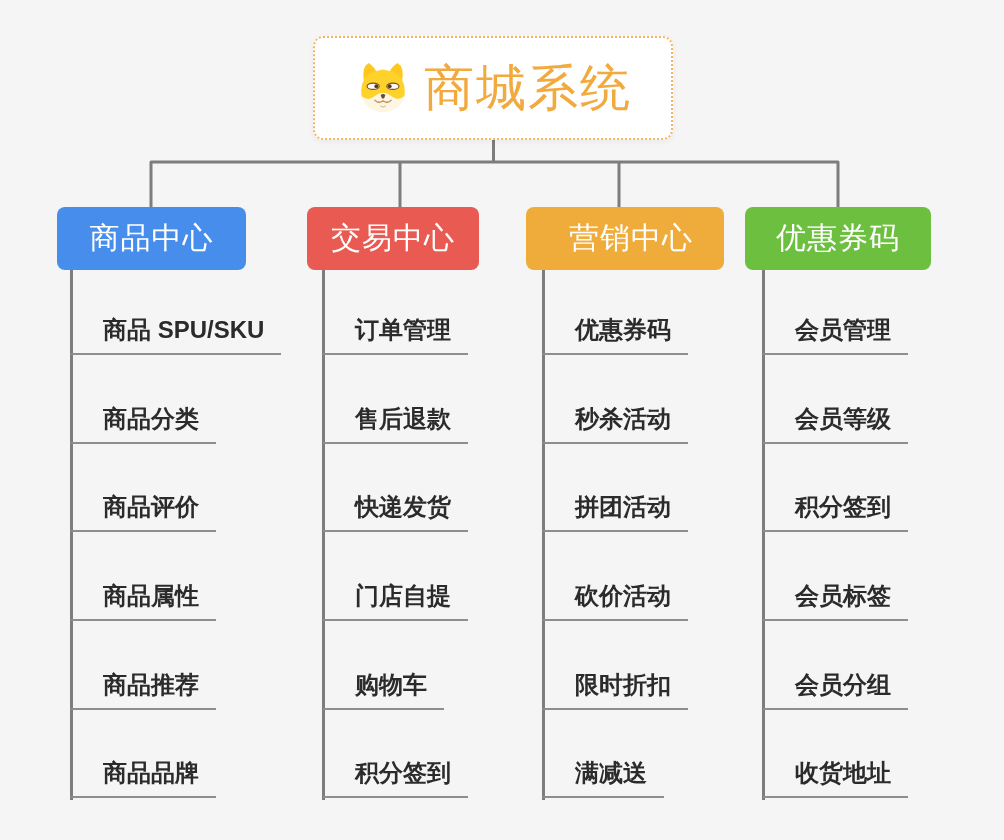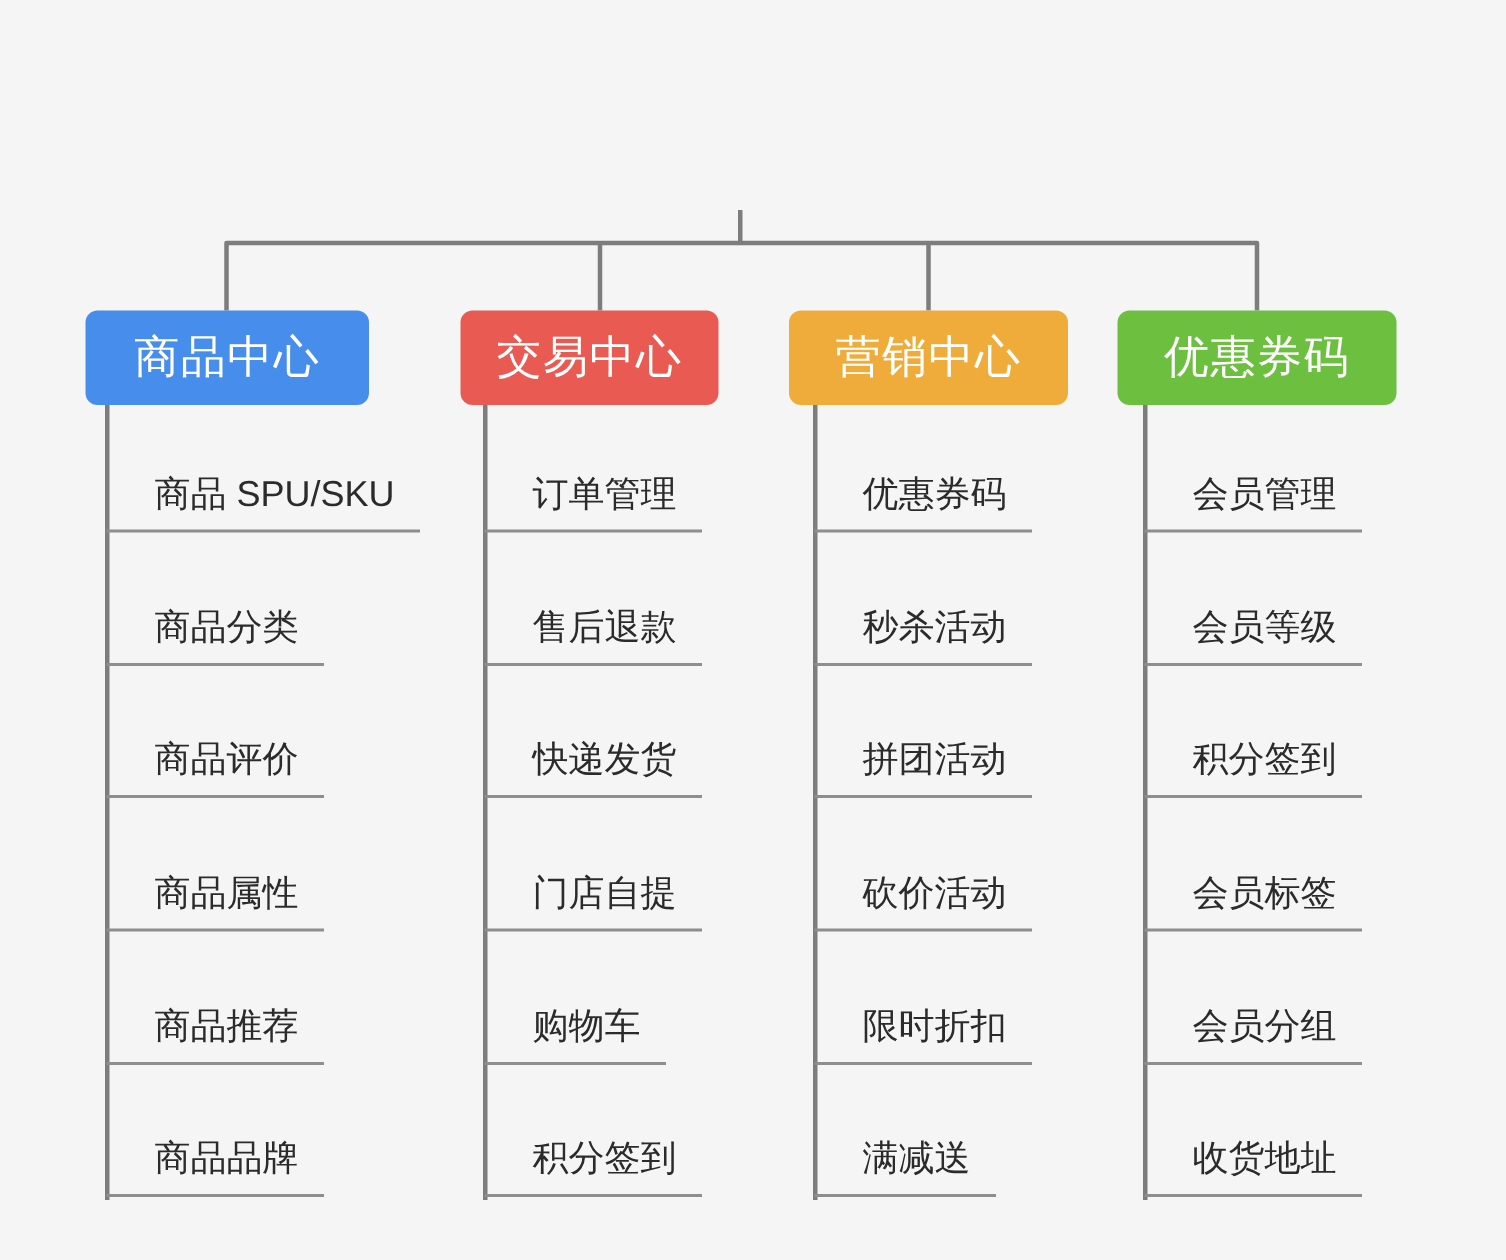--- a/index.html
+++ b/index.html
@@ -73,34 +73,51 @@
     position: absolute;
     height: 41px;
     box-sizing: border-box;
     line-height: 32px;
     padding: 0 17px 7px 32px;
     font-size: 24px;
     color: var(--item-text, #2B2B2B);
     border-bottom: 2px solid var(--underline, #8E8E8E);
     white-space: nowrap;
     cursor: pointer;
+    font-weight: bold;
   }
 </style>
 </head>
 <body>
 
 <div class="canvas" style="--bg: #F5F5F6; --connector: #7D7D7D; --underline: #8E8E8E; --item-text: #2B2B2B; --header-text: #FFFFFF; --title: #F2A93D; --root-border: #F0B565; --root-bg: #FFFFFF;">
 
   <svg class="connectors" viewBox="0 0 1004 840">
     <path d="M493.5,140 L493.5,162"></path>
     <path d="M151,207 L151,162 L838,162 L838,207"></path>
     <path d="M400,162 L400,207"></path>
     <path d="M619,162 L619,207"></path>
   </svg>
 
+  <div class="root-node">
+    <svg class="dog-icon" viewBox="0 0 100 96" aria-hidden="true">
+      <path d="M17,36 Q13,12 25,5 Q36,12 40,23 L22,38 Z" fill="#FFC81E"></path>
+      <path d="M83,36 Q87,12 75,5 Q64,12 60,23 L78,38 Z" fill="#FFC81E"></path>
+      <ellipse cx="50" cy="54" rx="38" ry="36" fill="#FDF6E4"></ellipse>
+      <path d="M13,62 Q8,22 50,16 Q92,22 87,62 Q76,72 64,62 Q56,55 50,57 Q44,55 36,62 Q24,72 13,62 Z" fill="#FFD22B"></path>
+      <ellipse cx="33" cy="45" rx="10.5" ry="5.5" fill="#FFFFFF" stroke="#7A4E1C" stroke-width="2"></ellipse>
+      <circle cx="38.5" cy="45" r="3.4" fill="#5E3A12"></circle>
+      <ellipse cx="67" cy="45" rx="10.5" ry="5.5" fill="#FFFFFF" stroke="#7A4E1C" stroke-width="2"></ellipse>
+      <circle cx="61.5" cy="45" r="3.4" fill="#5E3A12"></circle>
+      <path d="M46,60 Q50,57 54,60 Q53,65.5 50,66.5 Q47,65.5 46,60 Z" fill="#6E4A26"></path>
+      <path d="M36,69 Q43,76 50,70 Q57,76 64,69" stroke="#C49A62" stroke-width="2.5" fill="none" stroke-linecap="round"></path>
+      <path d="M46,79 Q50,82 54,79" stroke="#D9C39A" stroke-width="2" fill="none" stroke-linecap="round"></path>
+    </svg>
+    <span class="root-title">商城系统</span>
+  </div>
 
   <div id="branches">
       <div class="branch-header" style="left: 57px; top: 207px; width: 189px; background: rgb(71, 142, 236);">
         <span class="branch-label">商品中心</span>
       </div>
       <div class="trunk" style="left: 69.5px; top: 270px; height: 530px;"></div>
       <div class="leaf-item" style="left: 71px; top: 314px;">商品 SPU/SKU</div>
       <div class="leaf-item" style="left: 71px; top: 403px;">商品分类</div>
       <div class="leaf-item" style="left: 71px; top: 491px;">商品评价</div>
       <div class="leaf-item" style="left: 71px; top: 580px;">商品属性</div>
@@ -109,21 +126,21 @@
       <div class="branch-header" style="left: 307px; top: 207px; width: 172px; background: rgb(232, 90, 82);">
         <span class="branch-label">交易中心</span>
       </div>
       <div class="trunk" style="left: 321.5px; top: 270px; height: 530px;"></div>
       <div class="leaf-item" style="left: 323px; top: 314px;">订单管理</div>
       <div class="leaf-item" style="left: 323px; top: 403px;">售后退款</div>
       <div class="leaf-item" style="left: 323px; top: 491px;">快递发货</div>
       <div class="leaf-item" style="left: 323px; top: 580px;">门店自提</div>
       <div class="leaf-item" style="left: 323px; top: 669px;">购物车</div>
       <div class="leaf-item" style="left: 323px; top: 757px;">积分签到</div>
-      <div class="branch-header" style="left: 526px; top: 207px; width: 186px; background: rgb(239, 172, 59);">
+      <div class="branch-header" style="left: 526px; top: 207px; width: 186px; background: rgb(239, 172, 59); padding-left: 12px;">
         <span class="branch-label">营销中心</span>
       </div>
       <div class="trunk" style="left: 541.5px; top: 270px; height: 530px;"></div>
       <div class="leaf-item" style="left: 543px; top: 314px;">优惠券码</div>
       <div class="leaf-item" style="left: 543px; top: 403px;">秒杀活动</div>
       <div class="leaf-item" style="left: 543px; top: 491px;">拼团活动</div>
       <div class="leaf-item" style="left: 543px; top: 580px;">砍价活动</div>
       <div class="leaf-item" style="left: 543px; top: 669px;">限时折扣</div>
       <div class="leaf-item" style="left: 543px; top: 757px;">满减送</div>
       <div class="branch-header" style="left: 745px; top: 207px; width: 186px; background: rgb(109, 191, 64);">

